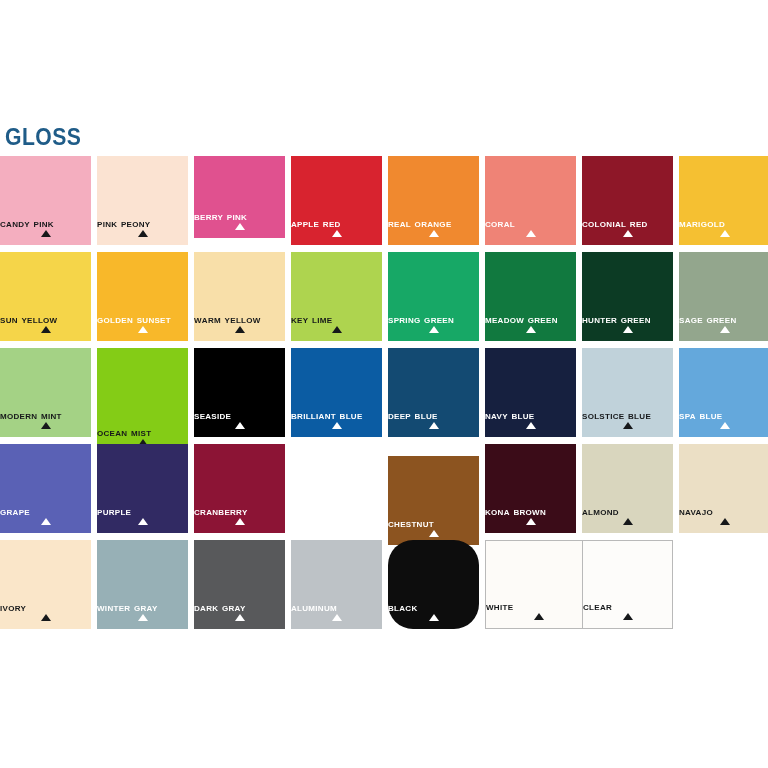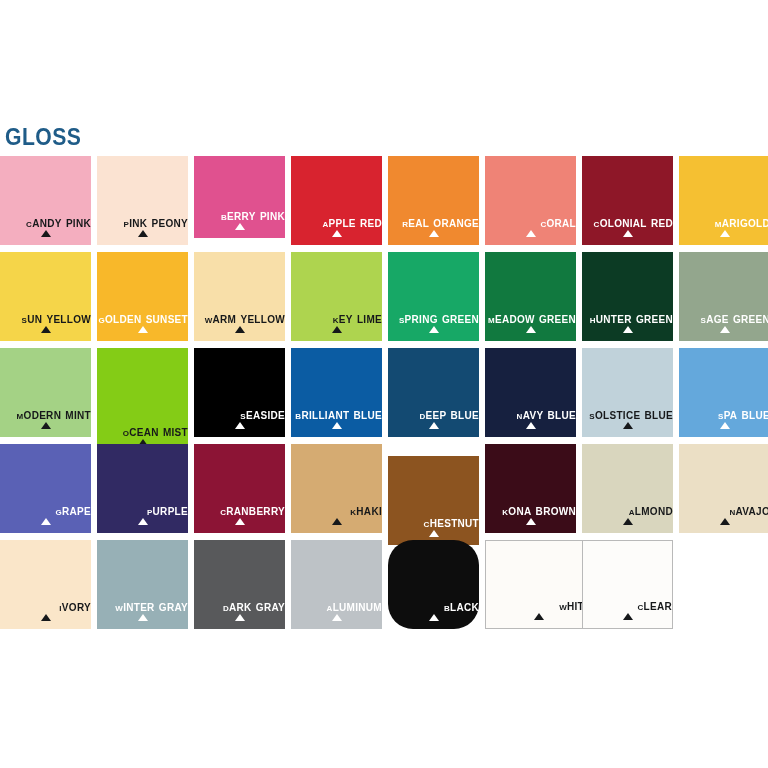--- a/index.html
+++ b/index.html
@@ -61,23 +61,23 @@
   }
   .swatch.bordered {
     border: 1px solid #b9b9b9;
   }
 
   .swatch-label {
     position: absolute;
     left: 0;
     right: 0;
     bottom: 17px;
-    text-align: right;
+    text-align: left;
     font-family: "Liberation Sans Narrow", "Liberation Sans", sans-serif;
-    font-size: 14px;
+    font-size: 12px;
     font-weight: bold;
     font-variant: small-caps;
     text-transform: lowercase;
     letter-spacing: 0.3px;
     line-height: 10px;
     white-space: nowrap;
   }
   .swatch-label::first-letter {
     font-size: 11.5px;
   }
@@ -216,24 +216,20 @@
           <div class="swatch-pointer"></div>
         </div>
         <div class="swatch light-text" style="left: 97px; width: 91px; height: 89px; background: rgb(49, 42, 99);">
           <div class="swatch-label">Purple</div>
           <div class="swatch-pointer"></div>
         </div>
         <div class="swatch light-text" style="left: 194px; width: 91px; height: 89px; background: rgb(140, 20, 53);">
           <div class="swatch-label">Cranberry</div>
           <div class="swatch-pointer"></div>
         </div>
-        <div class="swatch dark-text" style="left: 291px; width: 91px; height: 89px; background: rgb(213, 171, 114);">
-          <div class="swatch-label">Khaki</div>
-          <div class="swatch-pointer"></div>
-        </div>
         <div class="swatch light-text" style="left: 388px; width: 91px; height: 89px; background: rgb(140, 84, 32); margin-top: 12px;">
           <div class="swatch-label">Chestnut</div>
           <div class="swatch-pointer"></div>
         </div>
         <div class="swatch light-text" style="left: 485px; width: 91px; height: 89px; background: rgb(59, 12, 24);">
           <div class="swatch-label">Kona Brown</div>
           <div class="swatch-pointer"></div>
         </div>
         <div class="swatch dark-text" style="left: 582px; width: 91px; height: 89px; background: rgb(217, 214, 190);">
           <div class="swatch-label">Almond</div>

